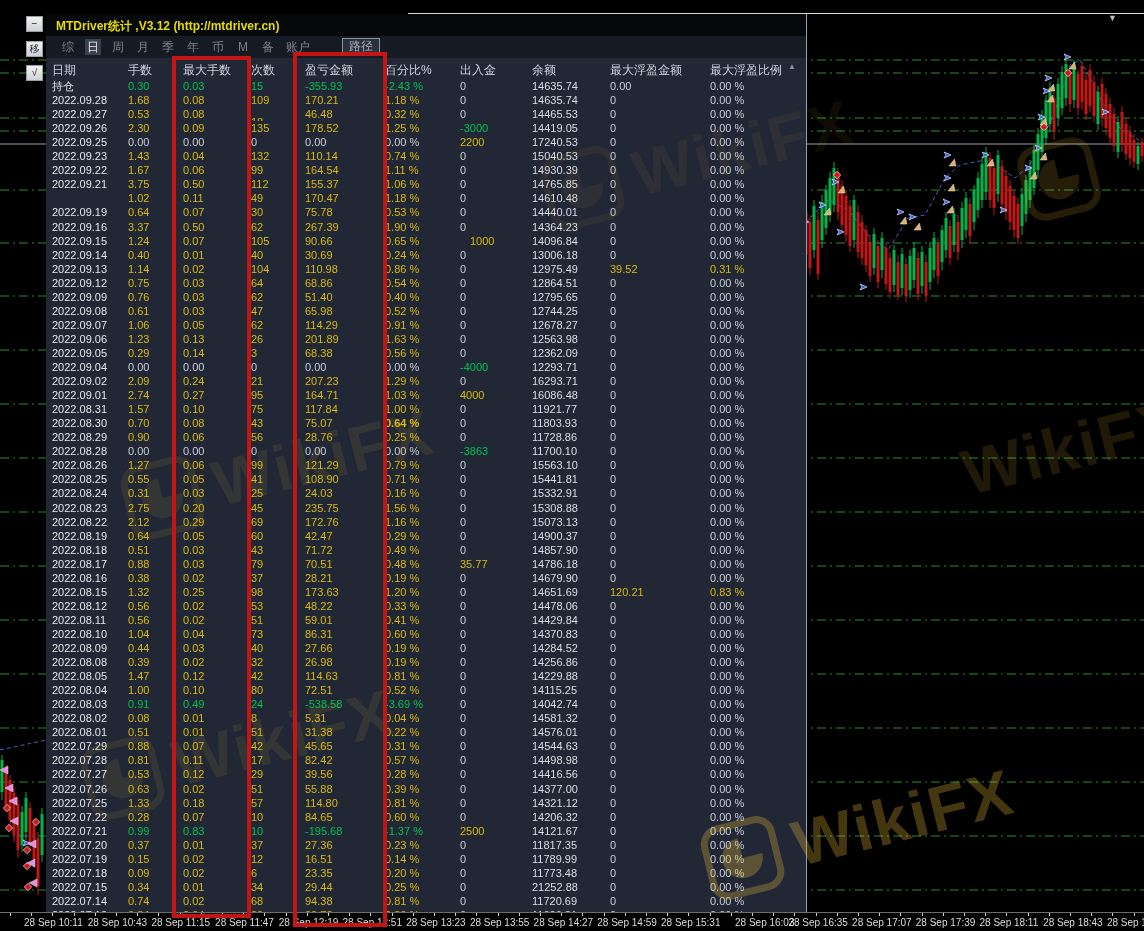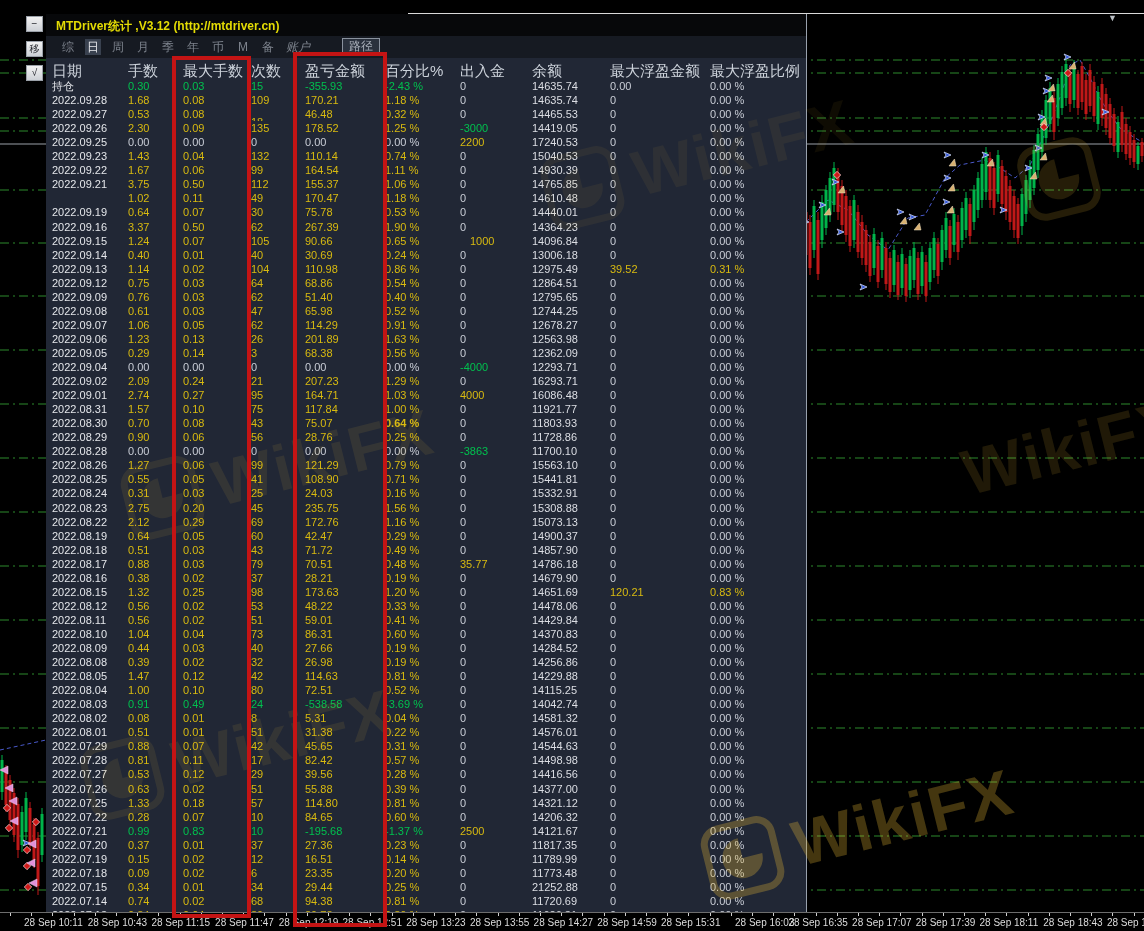--- a/index.html
+++ b/index.html
@@ -17,21 +17,21 @@
     border-right:1px solid #99a1ad;overflow:hidden;}
   #titlebar{position:absolute;left:0;top:0;width:100%;height:22px;background:#07080a;}
   #titlebar .t{position:absolute;left:10px;top:4px;font-size:12px;font-weight:bold;color:#e4dc04;white-space:nowrap;text-align:right;}
   #menurow{position:absolute;left:0;top:22px;width:100%;height:22px;background:#161a22;}
   .mi{position:absolute;top:3px;height:16px;line-height:16px;font-size:12px;color:#7d838d;text-align:center;cursor:default;}
   .mi.sel{background:#39414f;color:#e8eaee;}
   #pathbtn{position:absolute;top:2px;height:15px;line-height:15px;font-size:12px;color:#a8aeb8;
     background:#2a313d;border:1px solid #8a929e;padding:0 6px;}
   #thead{position:absolute;left:6px;top:48px;display:grid;
     grid-template-columns:76px 55px 68px 54px 80px 75px 72px 78px 100px 88px;
-    font-size:15px;color:#ccd2da;white-space:nowrap;}
+    font-size:12px;color:#ccd2da;white-space:nowrap;}
   #rows{position:absolute;left:6px;top:65px;width:752px;}
   .row{position:absolute;left:0;display:grid;
     grid-template-columns:76px 55px 68px 54px 80px 75px 72px 78px 100px 88px;
     height:14px;line-height:14px;font-size:11px;white-space:nowrap;}
   .row span{overflow:hidden;}
   #tscroll{position:absolute;right:4px;top:48px;font-size:8px;color:#8b9099;}
   
   .redrect{position:absolute;border:4px solid #c41414;z-index:40;}
   
   #axis{position:absolute;left:0;top:912px;width:1144px;height:19px;background:#000;border-top:1px solid #6d6d6d;z-index:30;}
@@ -330,21 +330,21 @@
       <div id="pathbtn" style="left:296px;">路径</div>
     <div class="mi" style="left: 14px; width: 16px;">综</div>
         <div class="mi sel" style="left: 39px; width: 16px;">日</div>
         <div class="mi" style="left: 64px; width: 16px;">周</div>
         <div class="mi" style="left: 89px; width: 16px;">月</div>
         <div class="mi" style="left: 114px; width: 16px;">季</div>
         <div class="mi" style="left: 139px; width: 16px;">年</div>
         <div class="mi" style="left: 164px; width: 16px;">币</div>
         <div class="mi" style="left: 189px; width: 16px;">M</div>
         <div class="mi" style="left: 214px; width: 16px;">备</div>
-        <div class="mi" style="left: 239px; width: 26px; font-style: italic;">账户</div>
+        <div class="mi" style="left: 239px; width: 26px;">账户</div>
       </div>
     <div id="thead">
         <span>日期</span>
         <span>手数</span>
         <span>最大手数</span>
         <span>次数</span>
         <span>盈亏金额</span>
         <span>百分比%</span>
         <span>出入金</span>
         <span>余额</span>

